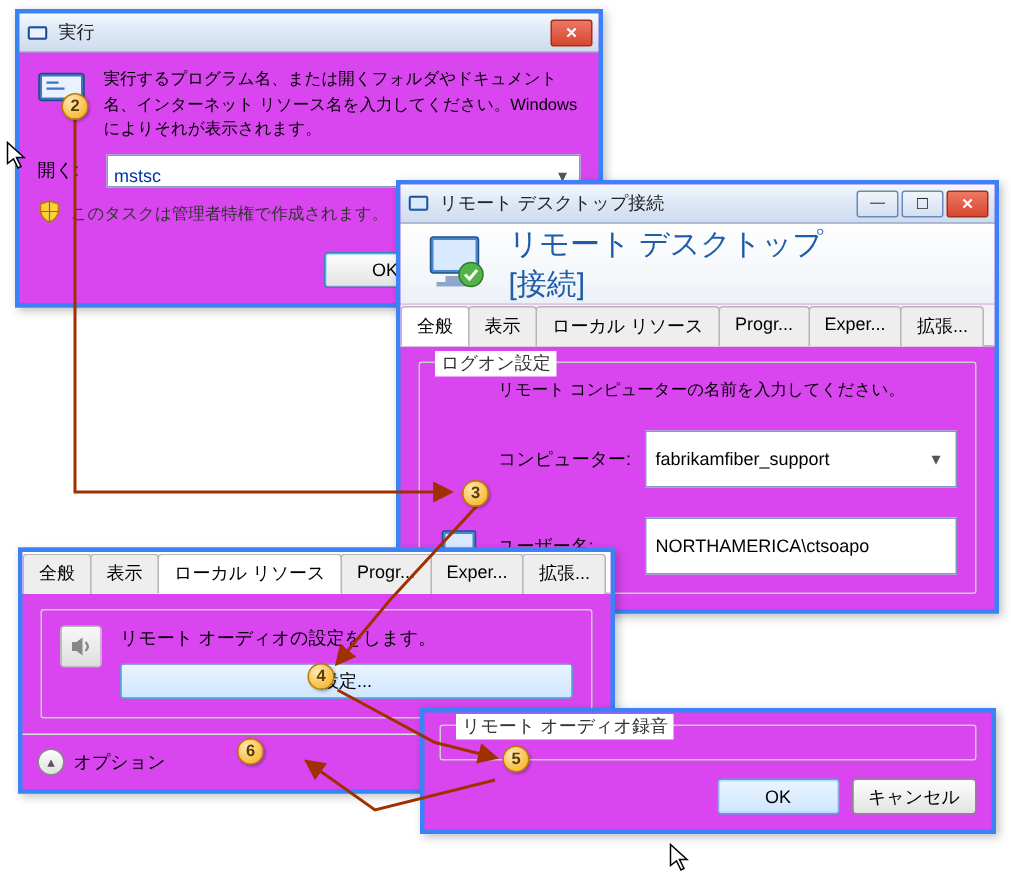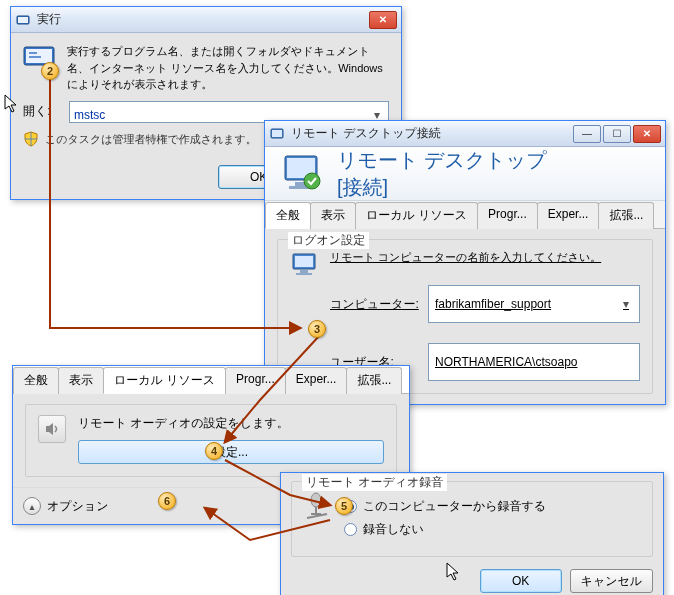--- a/index.html
+++ b/index.html
@@ -7,22 +7,22 @@
     font-family: "Meiryo UI", "Segoe UI", Tahoma, sans-serif;
     font-size: 12px;
     background: #fff;
     width: 674px;
     height: 595px;
     position: relative;
     overflow: hidden;
   }
   .window {
     position: absolute;
-    border: 1px solid #3b82f6;
-    background: #e5e5e5;
+    border: 3px solid #3b82f6;
+    background: #d946ef;
     box-shadow: 2px 2px 6px rgba(0,0,0,0.25);
     z-index: 10;
   }
   .titlebar {
     height: 26px;
     background: linear-gradient(to bottom, #f5f9ff 0%, #e0eaf7 40%, #cfdcee 100%);
     border-bottom: 1px solid #a5b7d4;
     display: flex;
     align-items: center;
     padding: 0 4px;
@@ -241,21 +241,21 @@
   <div class="tabstrip">
     <div class="tab active">全般</div>
     <div class="tab">表示</div>
     <div class="tab">ローカル リソース</div>
     <div class="tab">Progr...</div>
     <div class="tab">Exper...</div>
     <div class="tab">拡張...</div>
   </div>
   <div class="groupbox">
     <span class="groupbox-legend">ログオン設定</span>
-    <div style="display:flex; gap:10px; align-items:flex-start;text-decoration:underline;">
+    <div style="display:flex; gap:10px; align-items:flex-end;">
       <div>
         <svg width="30" height="30" viewBox="0 0 30 30">
             <rect x="3" y="4" width="22" height="15" rx="1" fill="#4a87d0" stroke="#235089"></rect>
             <rect x="5" y="6" width="18" height="11" fill="#d9e9ff"></rect>
             <rect x="10" y="20" width="8" height="3" fill="#8da8c8"></rect>
             <rect x="6" y="23" width="16" height="2" fill="#8da8c8"></rect>
           </svg>
       </div>
       <div style="flex:1;">
         <div style="font-size:11px;margin-bottom:2px;">リモート コンピューターの名前を入力してください。</div>
@@ -305,37 +305,18 @@
       <div class="circle-btn">▴</div>
       <span>オプション</span>
     </div>
     <div class="btn" style="min-width:76px;">接続</div>
   </div>
 </div>
 
 <div class="window" style="left:280px; top:472px; width:384px; z-index:12;">
   <div class="groupbox" style="margin:8px 10px 6px;">
     <span class="groupbox-legend">リモート オーディオ録音</span>
-    <div style="display:flex; gap:12px; align-items:flex-start;">
-      <div>
-        <svg width="28" height="30" viewBox="0 0 28 30">
-          <ellipse cx="12" cy="8" rx="5" ry="7" fill="#c8c8c8" stroke="#888"></ellipse>
-          <path d="M12 15 L12 22 M7 22 L17 22" stroke="#888" stroke-width="2"></path>
-          <path d="M3 26 L23 22" stroke="#888" stroke-width="2"></path>
-        </svg>
-      </div>
-      <div style="flex:1;">
-        <div class="radio-row">
-          <span class="radio checked"></span>
-          <span>このコンピューターから録音する</span>
-        </div>
-        <div class="radio-row">
-          <span class="radio"></span>
-          <span>録音しない</span>
-        </div>
-      </div>
-    </div>
   </div>
   <div class="btnrow">
     <div class="btn highlight default">OK</div>
     <div class="btn">キャンセル</div>
   </div>
 </div>
 
 </body></html>

